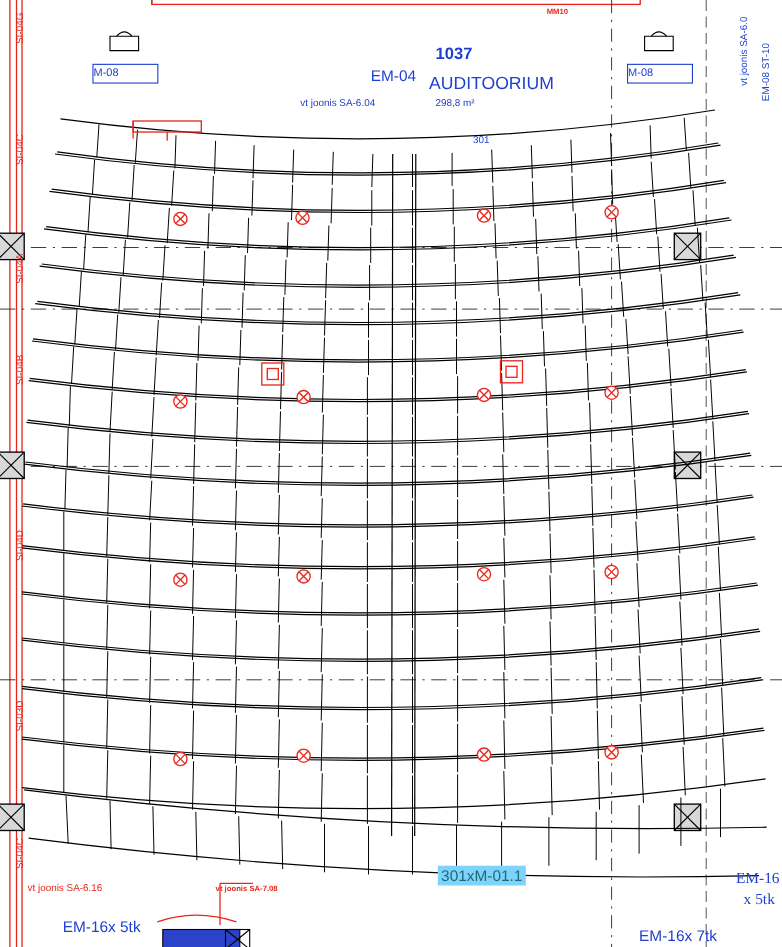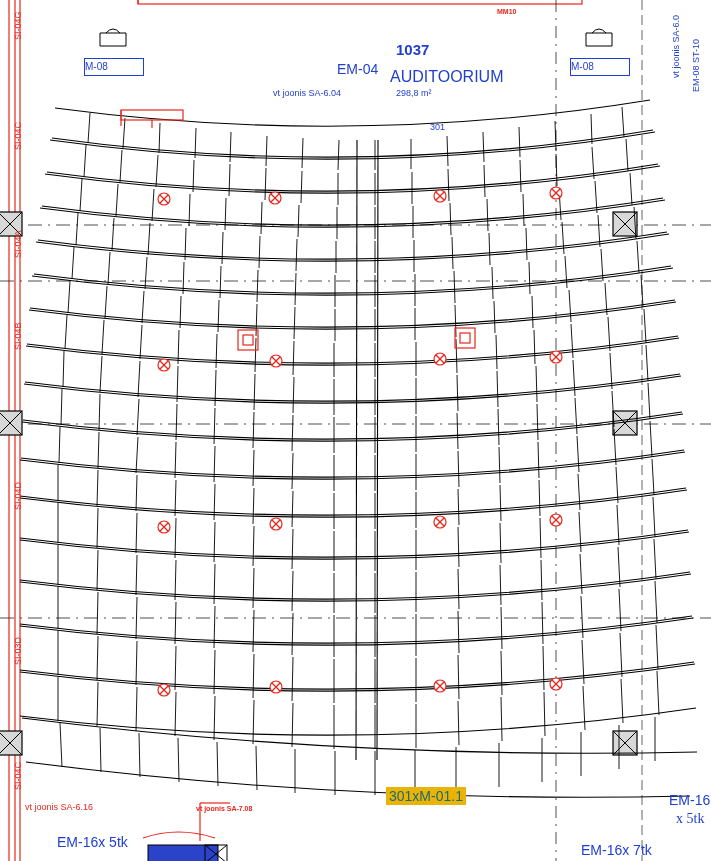--- a/index.html
+++ b/index.html
@@ -50,22 +50,23 @@
     font-weight: bold;
     font-size: 15px;
   }
   .roomname {
     font-size: 16px;
   }
   .tiny { font-size: 7px; }
   .sm { font-size: 9px; }
   .md { font-size: 14px; }
   .hl {
-    background: #eab308;
+    background: #7dd3fc;
     padding: 1px 3px;
+    margin-left: 12px;
   }
 </style>
 </head>
 <body>
 
 <div id="sheet">
 
   <svg class="layer" viewBox="0 0 711 861">
 
     <g stroke="#e8261c" stroke-width="1.2" fill="none">
@@ -591,17 +592,17 @@
   <div class="lbl red sm vert" style="left:14px; top:665px;">SI-03D</div>
   <div class="lbl red sm vert" style="left:14px; top:790px;">SI-04C</div>
 
   <div class="lbl teal md" style="left:386px; top:789px;">
     <span class="hl">301xM-01.1</span>
   </div>
 
   <div class="lbl red sm" style="left:25px; top:803px;text-align:right;">vt joonis SA-6.16</div>
   <div class="lbl red tiny" style="left:196px; top:805px; font-weight:bold;">vt joonis SA-7.08</div>
   <div class="lbl blue md" style="left:45px; top:835px;margin-left:12px;">EM-16x 5tk</div>
-  <div class="lbl blue md" style="left:669px; top:793px;">EM-16</div>
+  <div class="lbl blue md" style="left:669px; top:793px;font-family:Liberation Serif, serif;">EM-16</div>
   <div class="lbl blue md" style="left:676px; top:812px;font-family:Liberation Serif, serif;">x 5tk</div>
   <div class="lbl blue md" style="left:581px; top:843px;">EM-16x 7tk</div>
 
 </div>
 
 </body></html>

